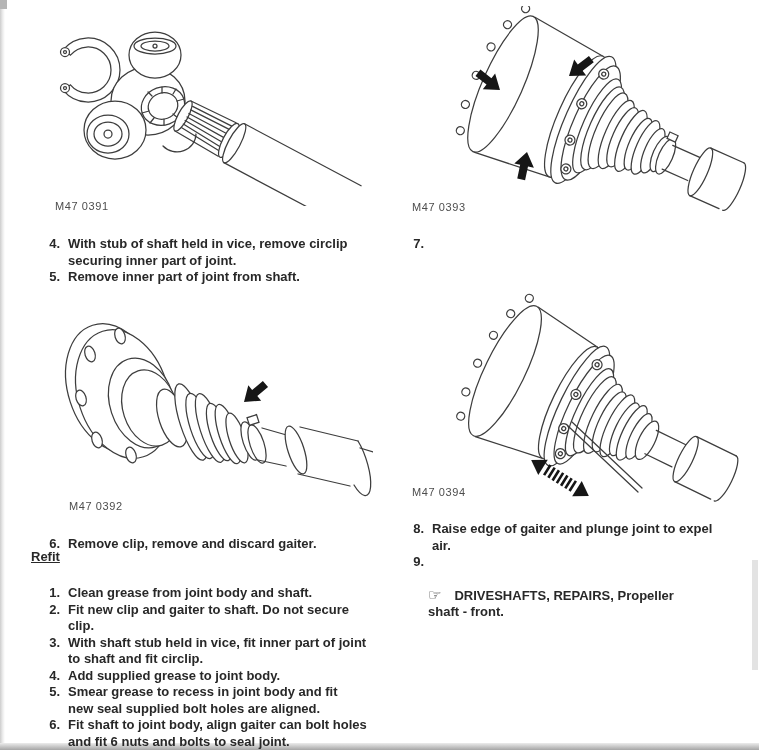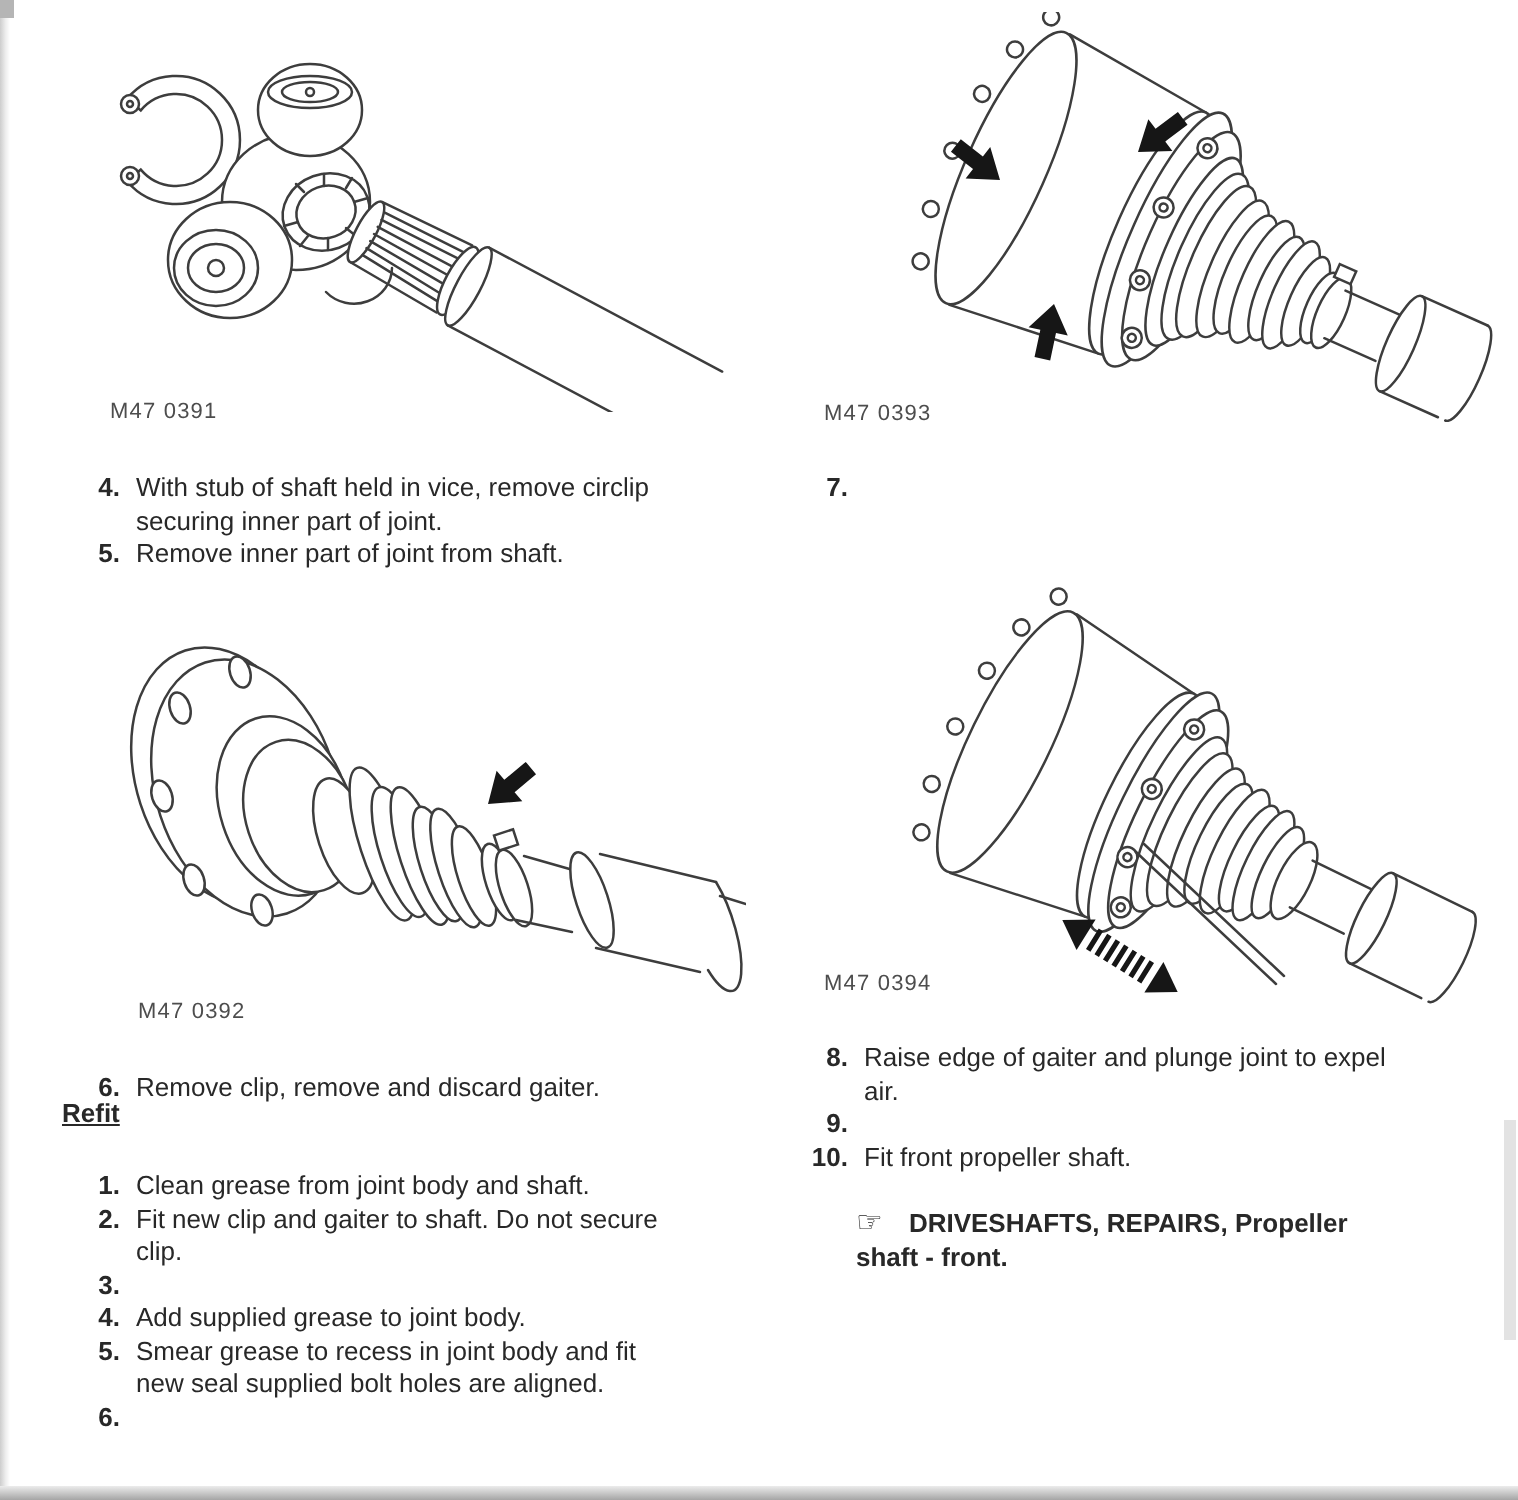--- a/index.html
+++ b/index.html
@@ -20,21 +20,21 @@
 
   .fig{position:absolute;}
   .fig svg{display:block;}
   .fig-label{
     position:absolute;font-size:11px;color:#4d4d4d;letter-spacing:.6px;
   }
 
   .steps{position:absolute;font-size:13px;line-height:16.5px;}
   .step{display:flex;}
   .step .num{flex:none;width:26px;text-align:right;font-weight:bold;padding-right:8px;}
-  .step .txt{flex:1;white-space:pre-line;}
+  .step .txt{flex:1;white-space:pre-line;font-weight:bold;}
   .heading{position:absolute;font-size:13px;font-weight:bold;line-height:16.5px;}
 
   .ref{padding-left:30px;margin-top:16px;}
   .ref .hand{font-family:"DejaVu Sans",sans-serif;font-size:15px;margin-right:13px;}
   .ref .ref-txt{font-weight:bold;white-space:pre-line;}
 
   svg .ln{fill:none;stroke:#3d3d3d;stroke-width:1.25;stroke-linecap:round;stroke-linejoin:round;}
   svg .wh{fill:#ffffff;stroke:#3d3d3d;stroke-width:1.25;}
   svg .ar{fill:#161616;stroke:none;}
   svg .bar{stroke:#161616;stroke-width:2.6;}
@@ -278,47 +278,47 @@
       <span class="num">1.</span>
       <span class="txt">Clean grease from joint body and shaft.</span>
     </div>
     <div class="step">
       <span class="num">2.</span>
       <span class="txt">Fit new clip and gaiter to shaft. Do not secure
 clip.</span>
     </div>
     <div class="step">
       <span class="num">3.</span>
+      <span class="txt">With shaft stub held in vice, fit inner part of joint
+to shaft and fit circlip.</span>
     </div>
     <div class="step">
       <span class="num">4.</span>
       <span class="txt">Add supplied grease to joint body.</span>
     </div>
     <div class="step">
       <span class="num">5.</span>
       <span class="txt">Smear grease to recess in joint body and fit
 new seal supplied bolt holes are aligned.</span>
     </div>
     <div class="step">
       <span class="num">6.</span>
+      <span class="txt">Fit shaft to joint body, align gaiter can bolt holes
+and fit 6 nuts and bolts to seal joint.</span>
     </div>
   </div>
 
   <div class="steps" style="left:398px;top:521px;width:340px;">
     <div class="step">
       <span class="num">8.</span>
       <span class="txt">Raise edge of gaiter and plunge joint to expel
 air.</span>
     </div>
     <div class="step">
       <span class="num">9.</span>
     </div>
-    <div class="step">
-      <span class="num">10.</span>
-      <span class="txt">Fit front propeller shaft.</span>
-    </div>
     <div class="ref">
       <span class="hand">☞</span><span class="ref-txt">DRIVESHAFTS, REPAIRS, Propeller
 shaft - front.</span>
     </div>
   </div>
 
 </div>
 
 </body></html>

